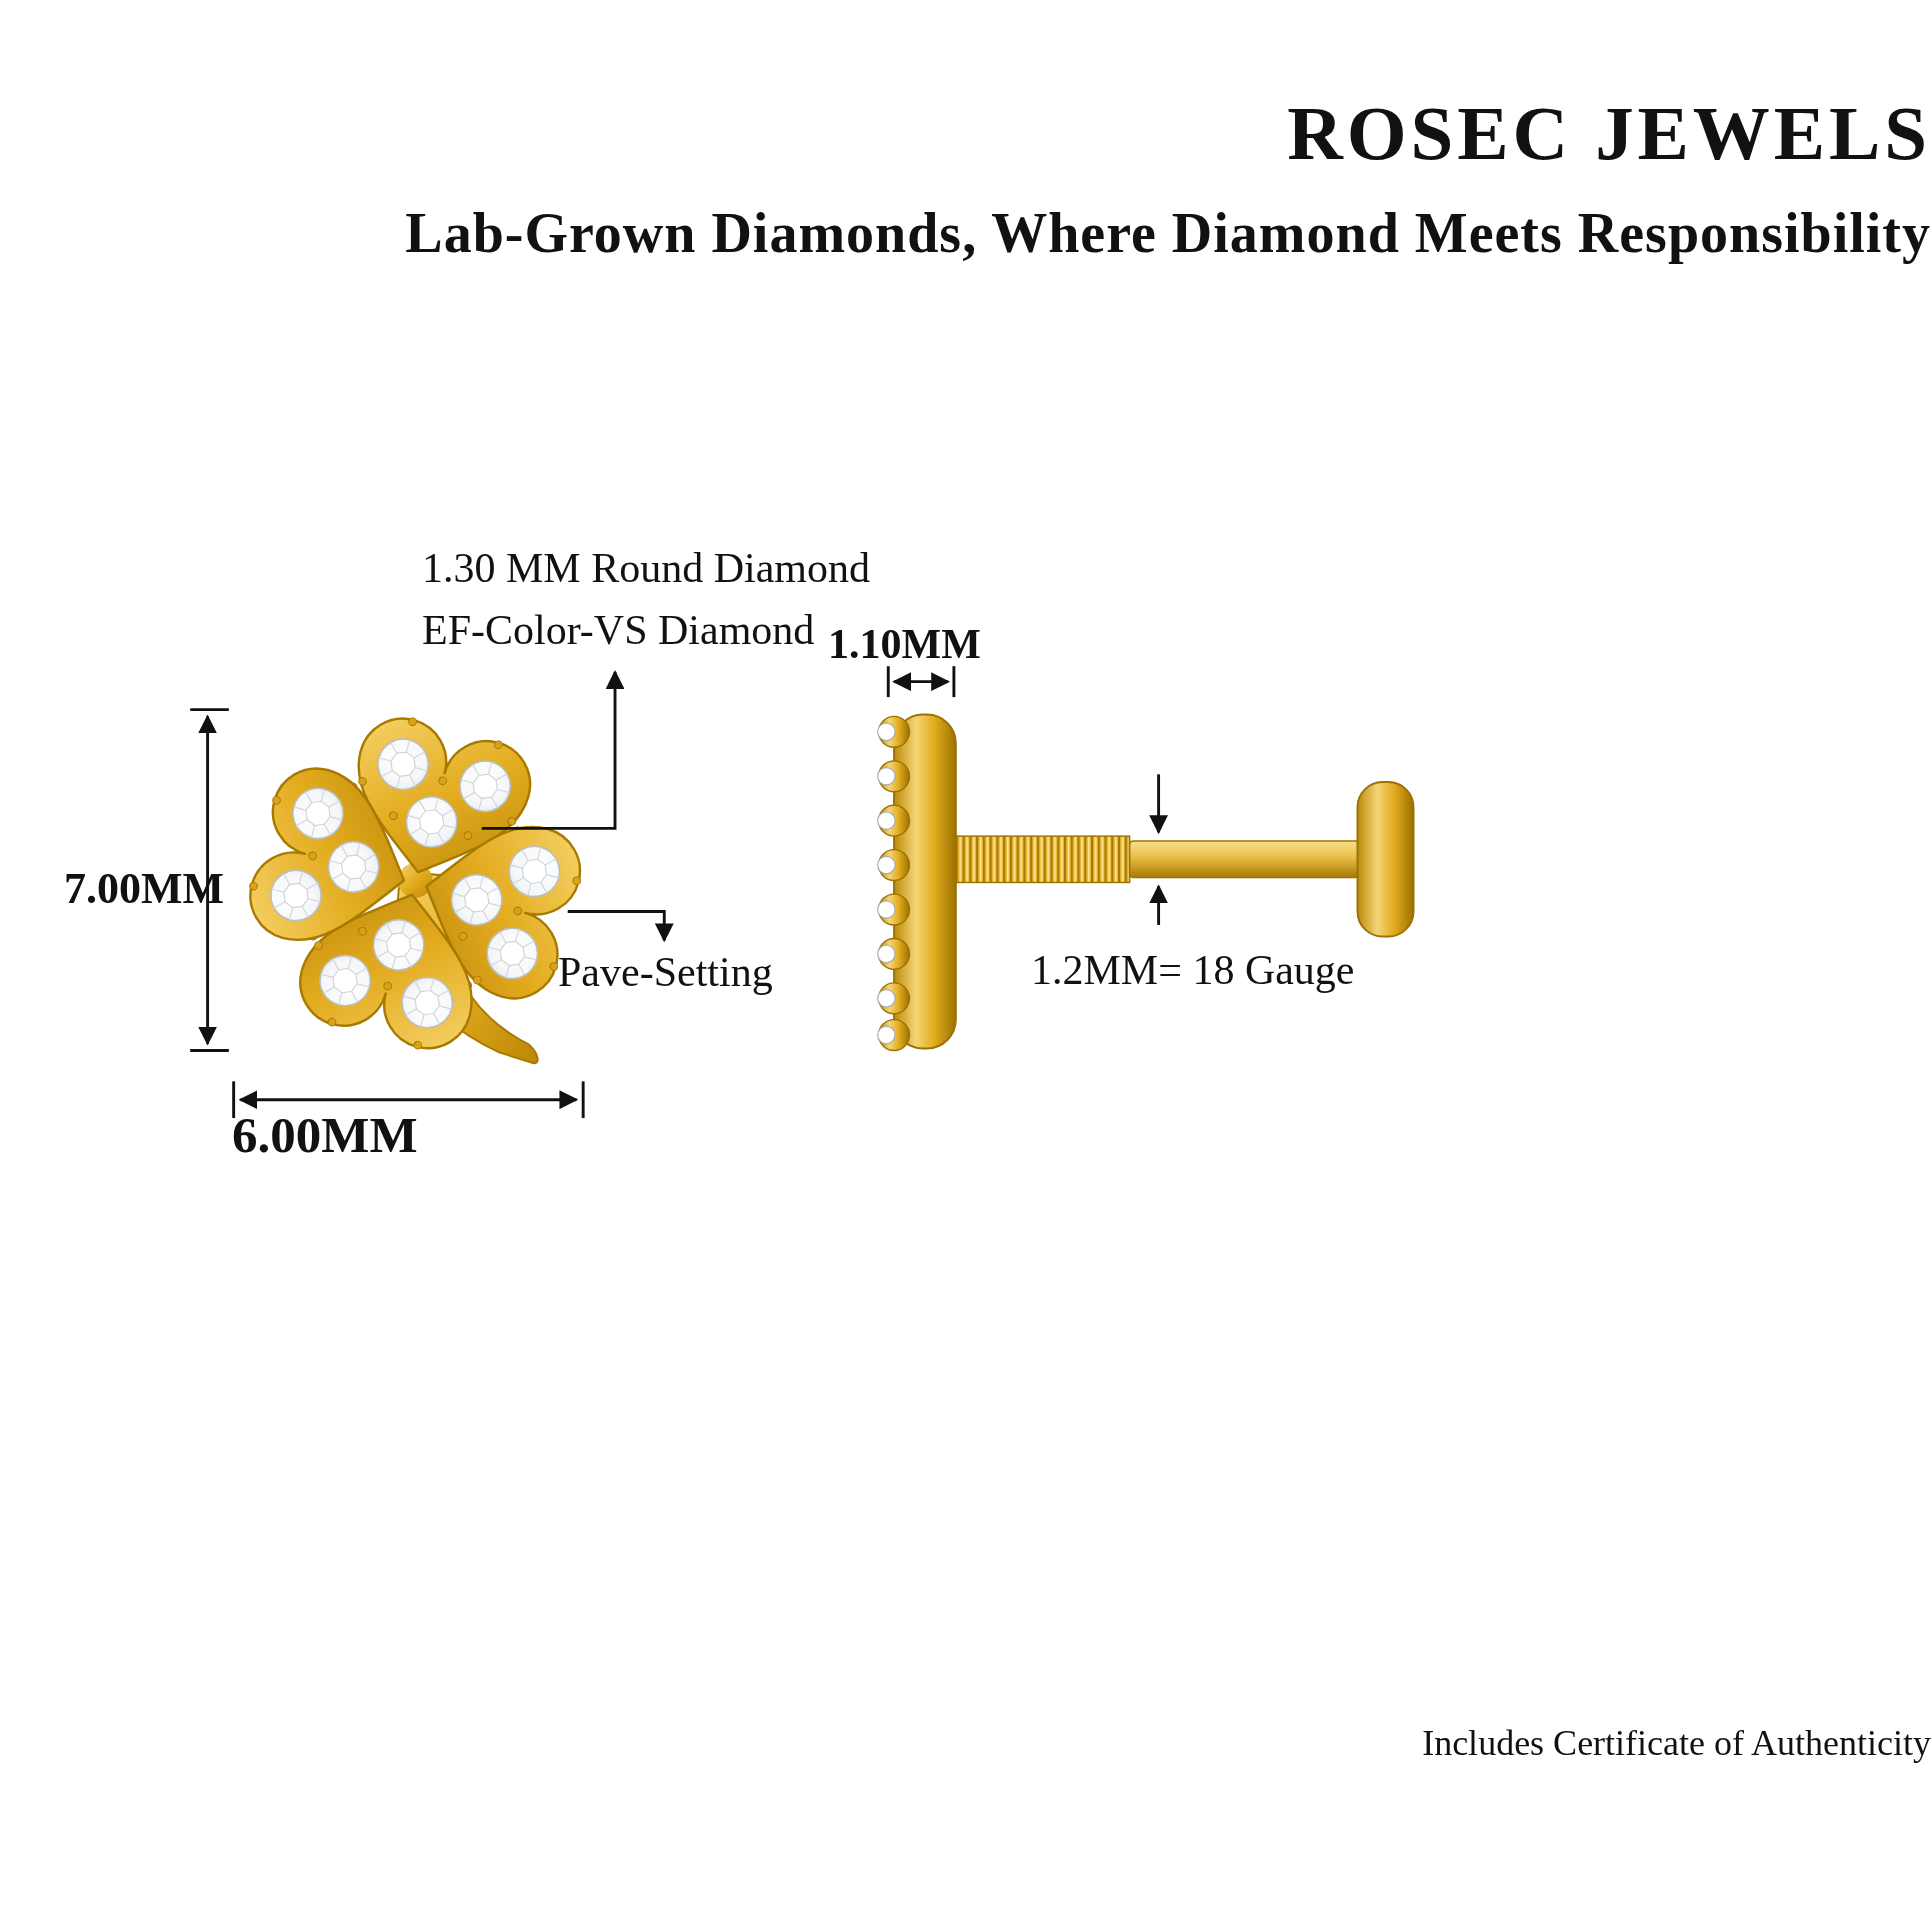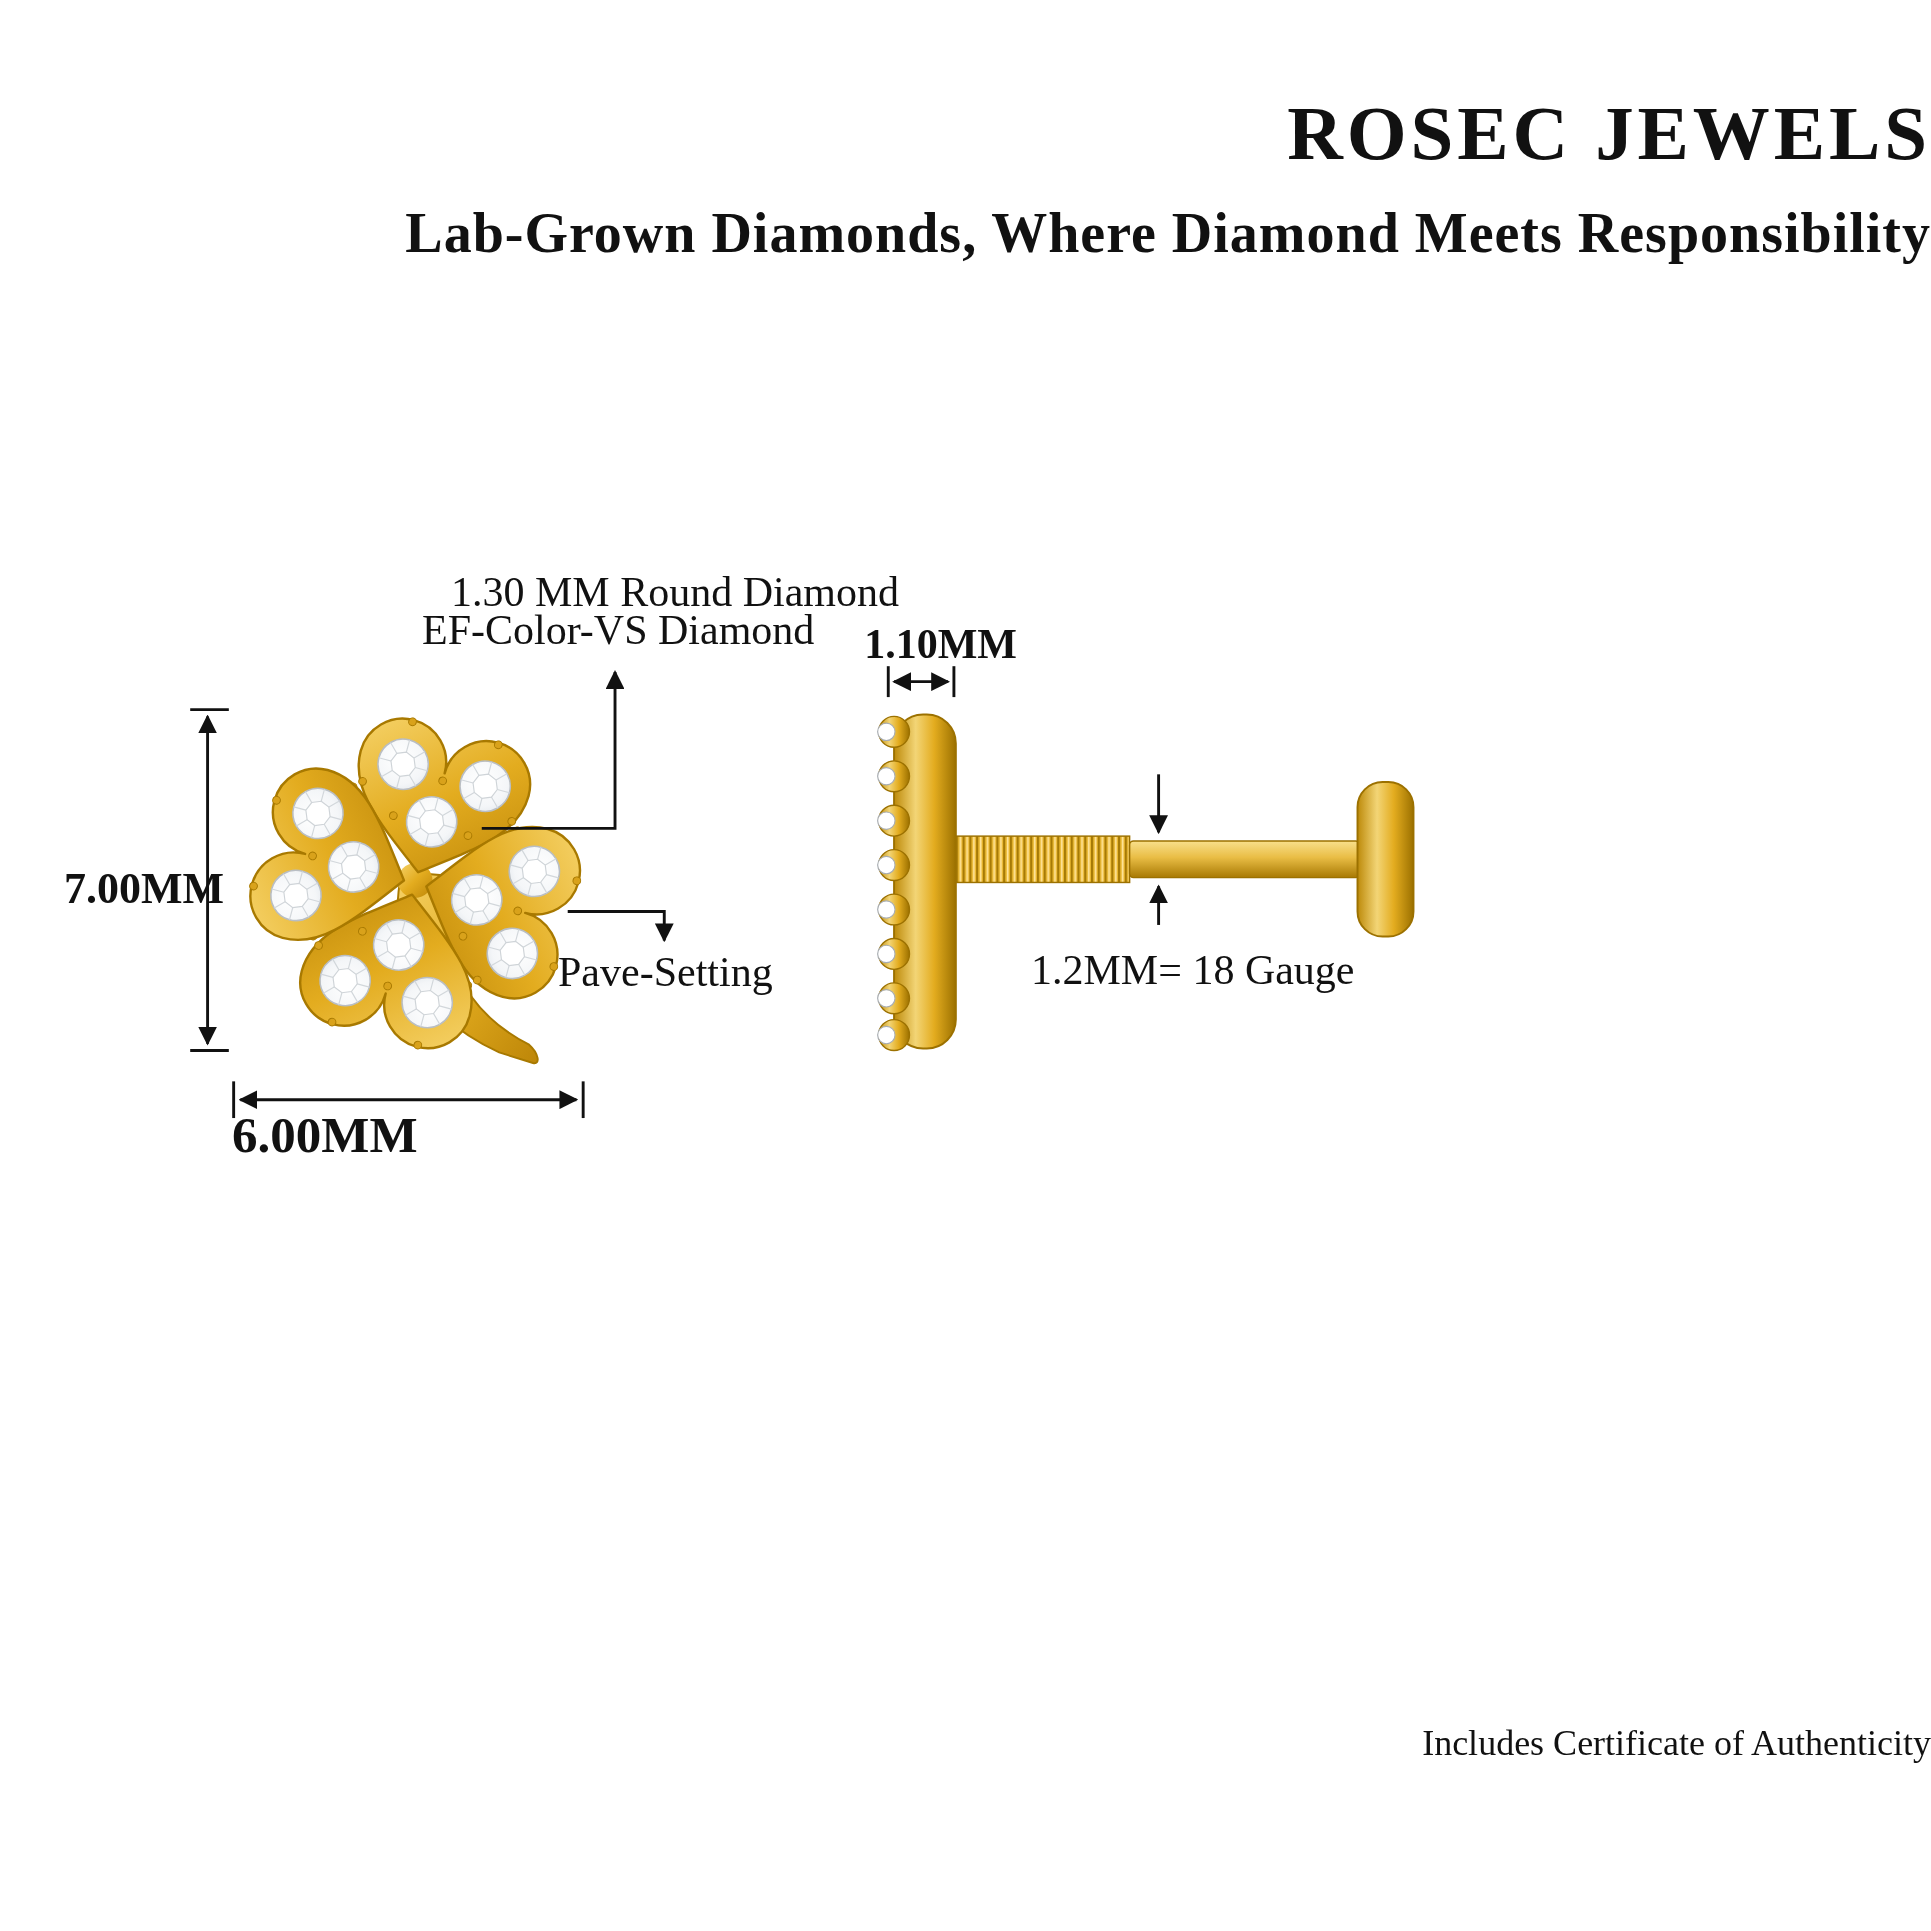--- a/index.html
+++ b/index.html
@@ -5,25 +5,25 @@
   html,body{margin:0;padding:0;}
   body{
     width:1931px;height:1931px;position:relative;background:#ffffff;
     font-family:"Liberation Serif","DejaVu Serif",serif;color:#111;
     overflow:hidden;
   }
   .t{position:absolute;white-space:nowrap;}
   .center{left:0;right:0;text-align:right;}
   #title{top:89px;font-size:77px;font-weight:700;letter-spacing:3.9px;}
   #subtitle{top:201px;font-size:56px;font-weight:700;letter-spacing:1px;}
-  #note1{left:422px;top:568px;font-size:42px;margin-left:29px;}
+  #note1{left:422px;top:544px;font-size:42px;}
   #note2{left:422px;top:606px;font-size:42px;}
   #h-label{left:64px;top:863px;font-size:44px;font-weight:700;}
   #w-label{left:232px;top:1106px;width:353px;font-size:51px;font-weight:700;}
-  #topw-label{left:828px;top:620px;width:189px;text-align:right;font-size:42px;font-weight:700;}
+  #topw-label{left:828px;top:620px;width:189px;text-align:left;font-size:42px;font-weight:700;}
   #pave-label{left:558px;top:948px;font-size:42px;}
   #gauge-label{left:1031px;top:946px;font-size:42px;}
   #footer{top:1722px;font-size:36px;}
   svg{position:absolute;left:0;top:0;}
 </style>
 </head>
 <body>
 
 <svg width="1931" height="1931" viewBox="0 0 2000 2000" aria-hidden="true">
   <defs>

